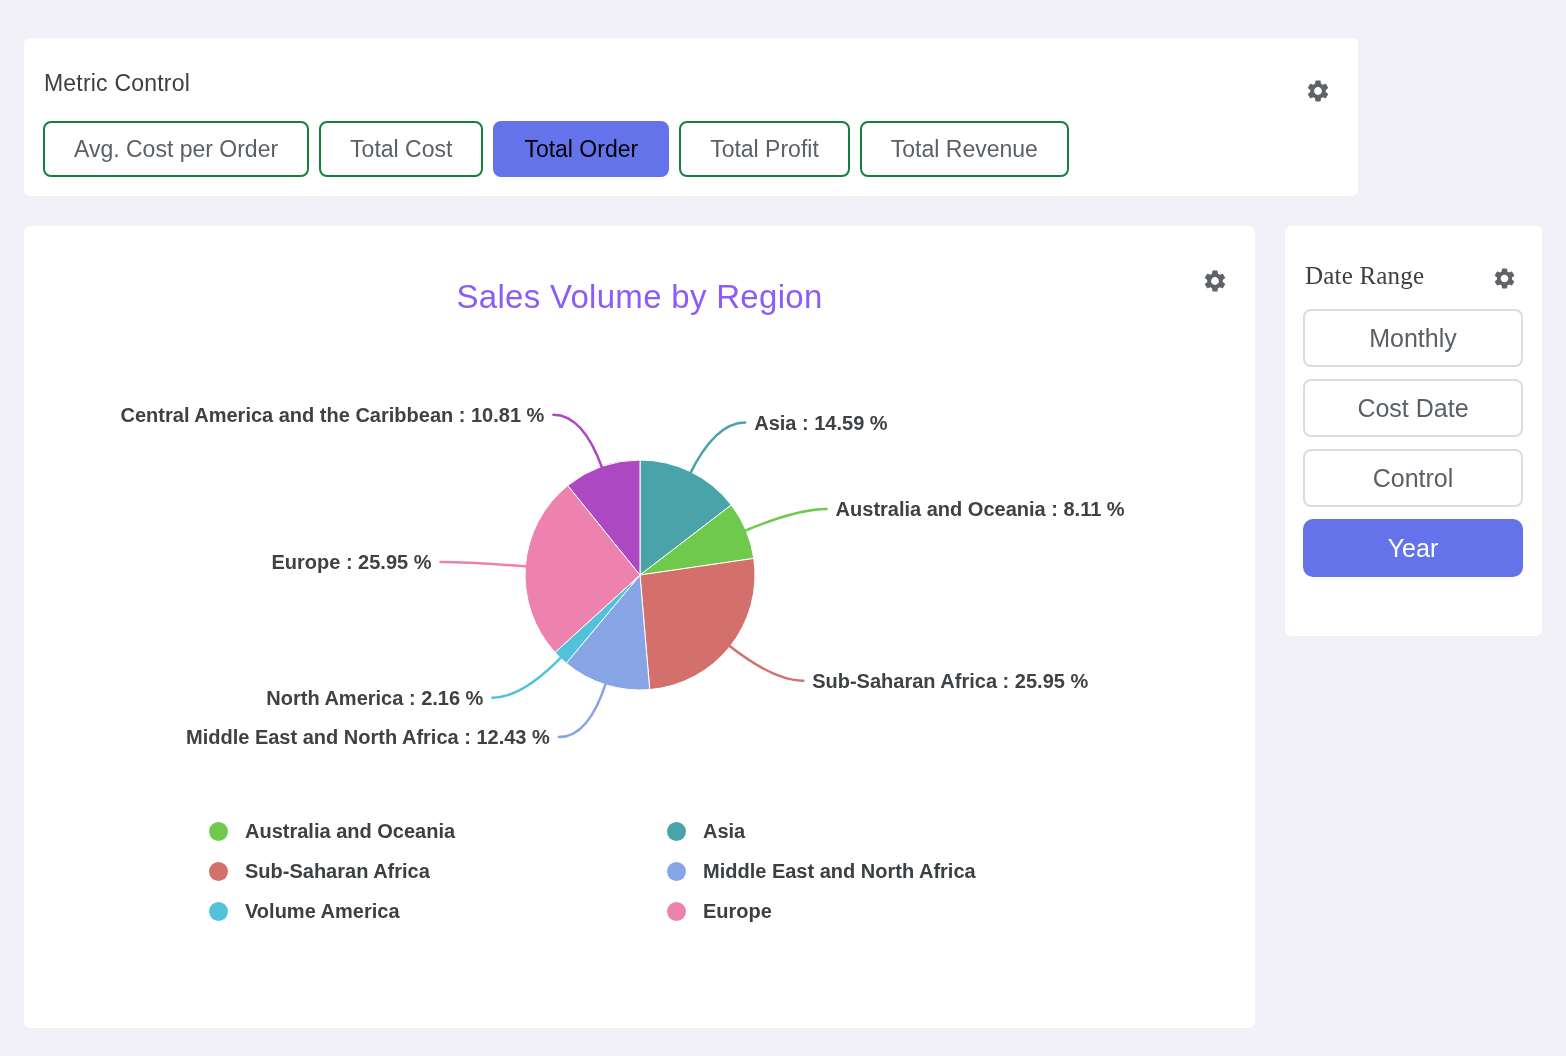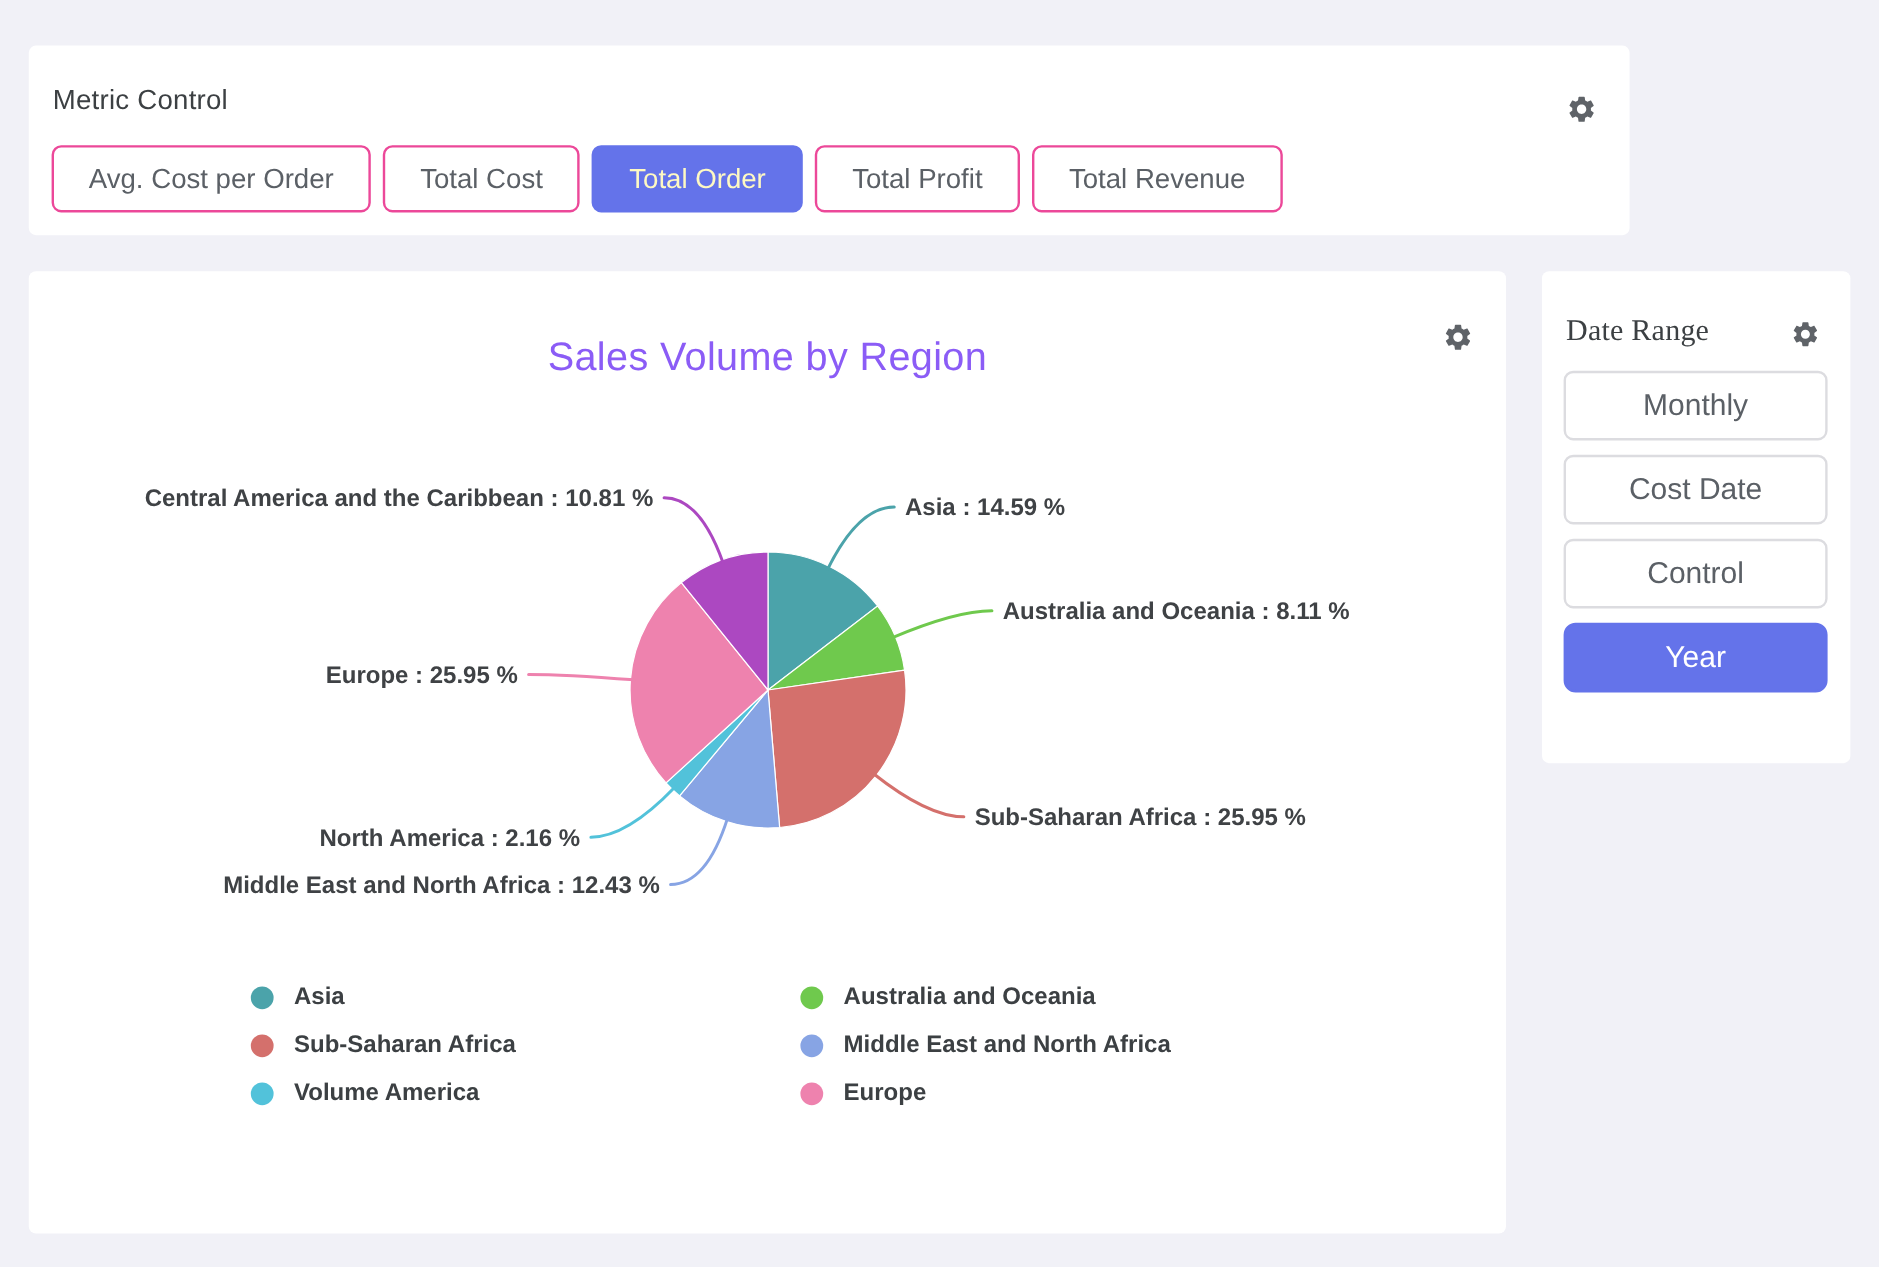--- a/index.html
+++ b/index.html
@@ -34,32 +34,32 @@
   #metric-buttons {
     position: absolute;
     left: 19px; top: 83px;
     display: flex;
     gap: 10px;
   }
   .pill {
     height: 56px;
     padding: 0 29px;
     background: #ffffff;
-    border: 2px solid #ec4899;
+    border: 2px solid #15803d;
     border-radius: 8px;
     font-family: "Liberation Sans", sans-serif;
     font-size: 23px;
     color: #5b6066;
     cursor: pointer;
     white-space: nowrap;
   }
   .pill.selected {
     background: var(--accent);
     border-color: var(--accent);
-    color: #fef9c3;
+    color: #000000;
   }
   
   #chart-card { left: 24px; top: 226px; width: 1231px; height: 802px; }
   #chart-title {
     position: absolute;
     top: 52px; left: 0;
     width: 100%;
     text-align: center;
     font-size: 33px;
     color: #8b5cf6;
@@ -170,26 +170,26 @@
       <text x="459.4" y="364.7" text-anchor="end" class="slice-label">North America : 2.16 %</text>
       <path d="M 616 235 L 531.0 312.4 A 115 115 0 0 1 543.8 145.5 Z" fill="#ee82ae" stroke="#ffffff" stroke-width="1"></path>
       <path d="M 504.3 226.5 Q 446.5 222.0 416.5 222.0" fill="none" stroke="#ee82ae" stroke-width="2.5" stroke-linecap="round"></path>
       <text x="407.5" y="229.0" text-anchor="end" class="slice-label">Europe : 25.95 %</text>
       <path d="M 616 235 L 543.8 145.5 A 115 115 0 0 1 616.0 120.0 Z" fill="#ac48c1" stroke="#ffffff" stroke-width="1"></path>
       <path d="M 578.7 129.4 Q 559.4 74.7 529.4 74.7" fill="none" stroke="#ac48c1" stroke-width="2.5" stroke-linecap="round"></path>
       <text x="520.4" y="81.7" text-anchor="end" class="slice-label">Central America and the Caribbean : 10.81 %</text>
     </svg>
   <div id="legend">
       <div class="legend-item">
+        <span class="legend-dot" style="background: rgb(111, 201, 77);"></span>
+        <span class="legend-label">Australia and Oceania</span>
+      </div>
+      <div class="legend-item">
         <span class="legend-dot" style="background: rgb(75, 163, 170);"></span>
         <span class="legend-label">Asia</span>
-      </div>
-      <div class="legend-item">
-        <span class="legend-dot" style="background: rgb(111, 201, 77);"></span>
-        <span class="legend-label">Australia and Oceania</span>
       </div>
       <div class="legend-item">
         <span class="legend-dot" style="background: rgb(212, 112, 108);"></span>
         <span class="legend-label">Sub-Saharan Africa</span>
       </div>
       <div class="legend-item">
         <span class="legend-dot" style="background: rgb(135, 164, 228);"></span>
         <span class="legend-label">Middle East and North Africa</span>
       </div>
       <div class="legend-item">

